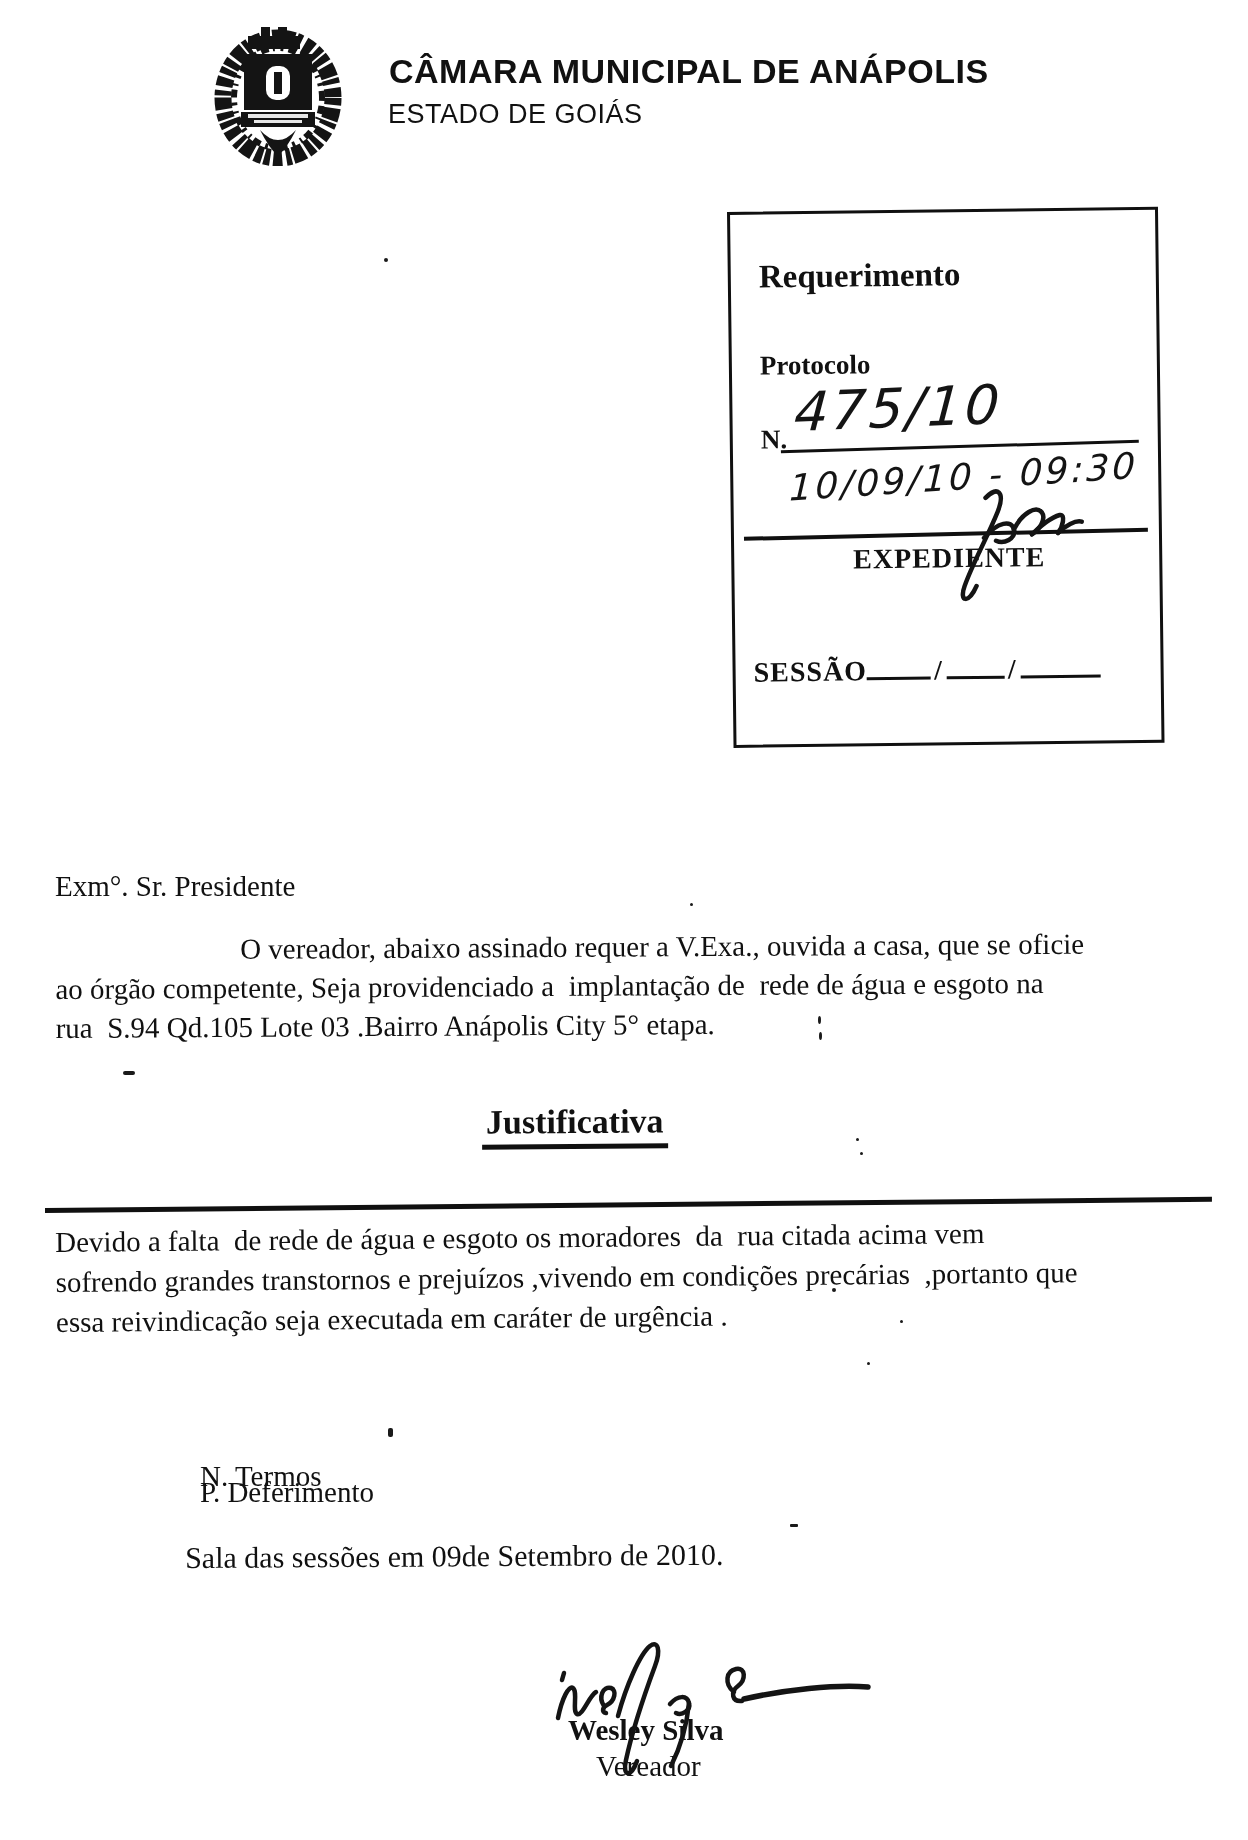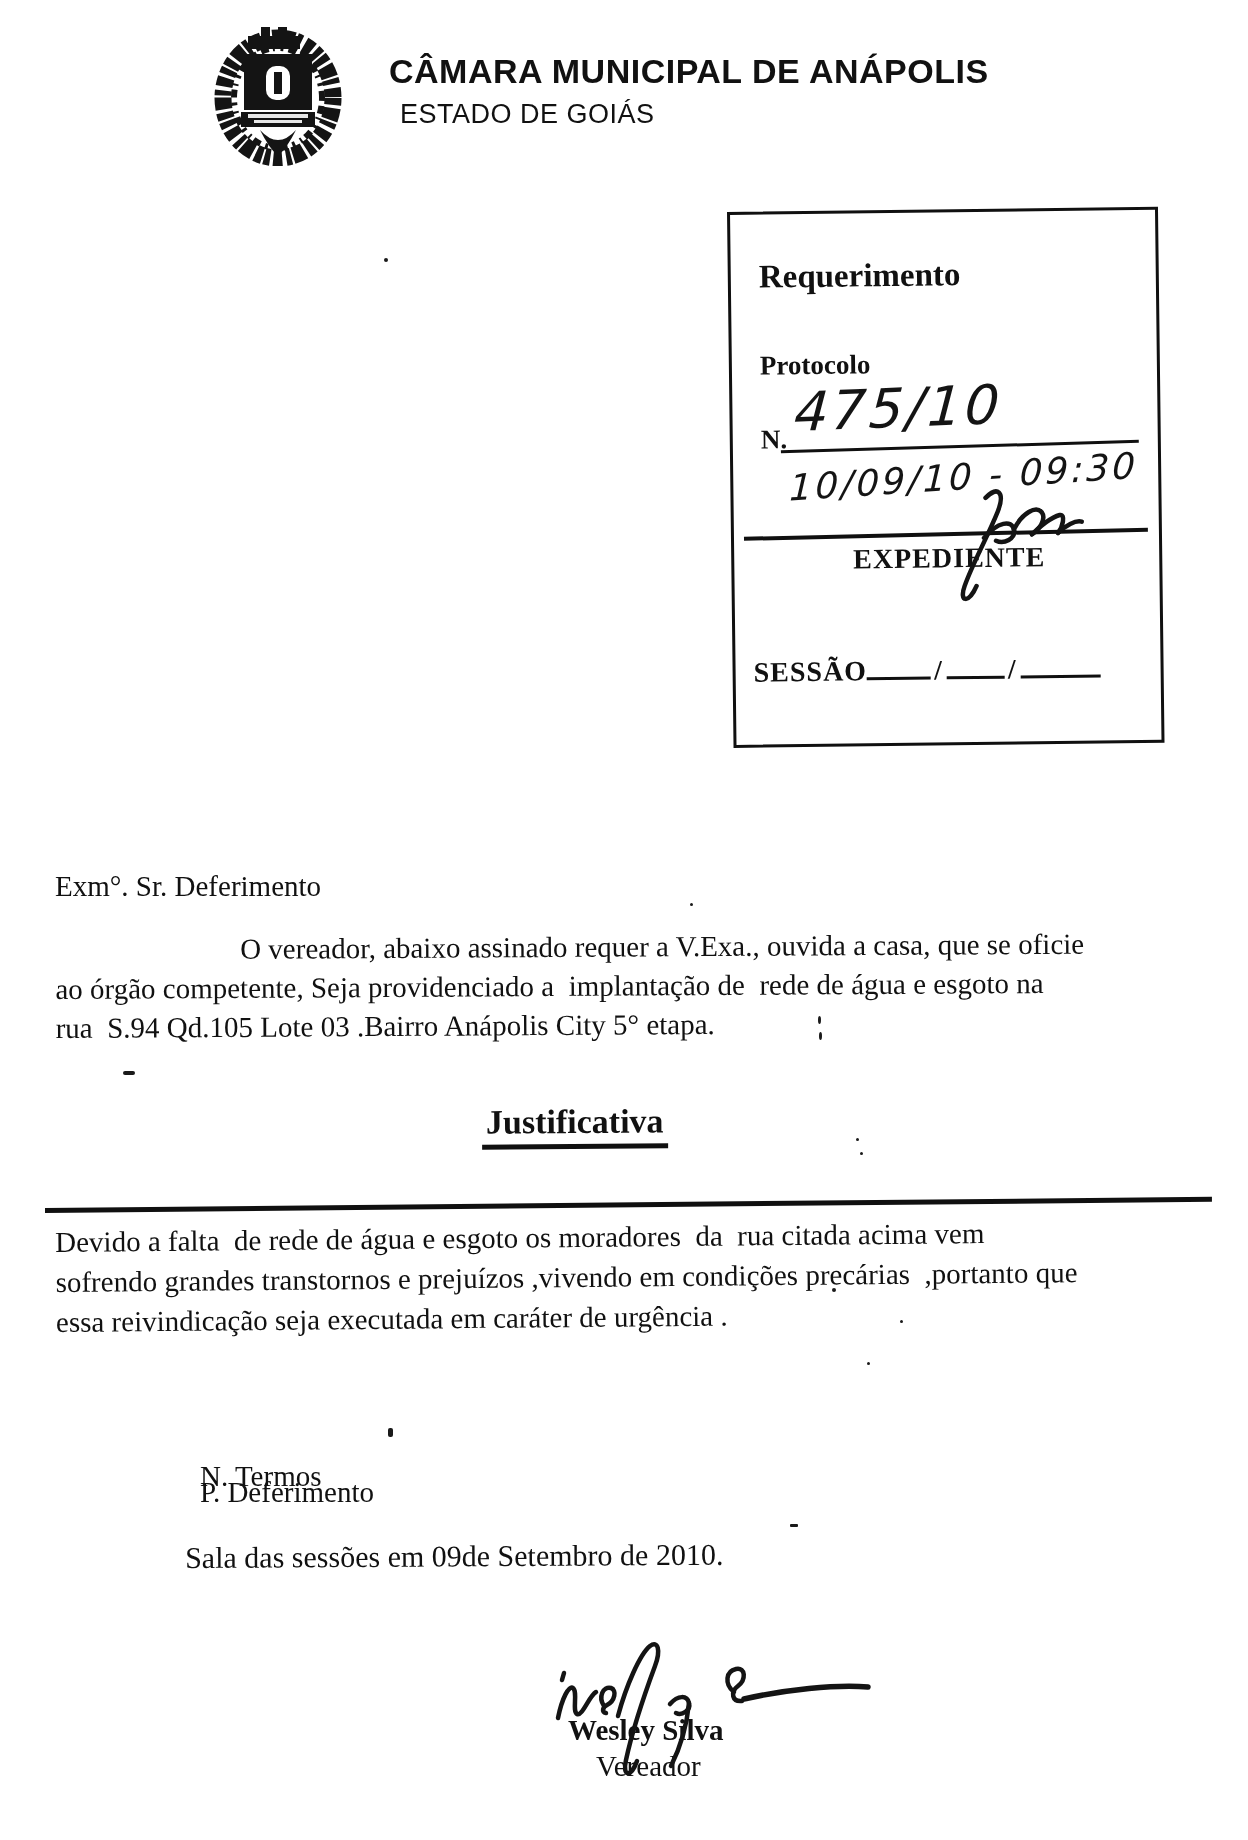--- a/index.html
+++ b/index.html
@@ -7,21 +7,21 @@
     position:relative; width:1248px; height:1840px;
     background:#ffffff; overflow:hidden;
     font-family:"Liberation Serif", serif; color:#111;
   }
   .abs { position:absolute; }
   .sans { font-family:"Liberation Sans", sans-serif; }
   .line { white-space:pre; }
 
   
   .org-title { left:389px; top:52px; font-weight:bold; font-size:34px; letter-spacing:.5px; }
-  .org-subtitle { left:400px; top:99px; font-size:27px; letter-spacing:.5px; }
+  .org-subtitle { left:388px; top:99px; font-size:27px; letter-spacing:.5px; }
 
   
   .pbox {
     left:727px; top:212px; width:425px; height:530px;
     border:3px solid #101010; transform:rotate(-0.7deg); transform-origin:top left;
   }
   .pbox-title { left:28px; top:44px; font-weight:bold; font-size:33px; }
   .pbox-protocolo { left:28px; top:136px; font-weight:bold; font-size:27px; }
   .pbox-nlabel { left:28px; top:210px; font-weight:bold; font-size:27px; }
   .hand {
@@ -99,21 +99,21 @@
     </svg>
 
     <div class="abs exp-line"></div>
     <div class="abs exp-label">EXPEDIENTE</div>
 
     <div class="abs sessao-row">
       <span class="sessao-label">SESSÃO</span><span class="blank blank1"></span><span class="slash">/</span><span class="blank blank2"></span><span class="slash">/</span><span class="blank blank3"></span>
     </div>
   </div>
 
-  <div class="abs salutation">Exm°. Sr. Deferimento</div>
+  <div class="abs salutation">Exm°. Sr. Presidente</div>
 
   <div class="abs req-par">
     <div class="line indent1">O vereador, abaixo assinado requer a V.Exa., ouvida a casa, que se oficie</div>
     <div class="line">ao órgão competente, Seja providenciado a  implantação de  rede de água e esgoto na</div>
     <div class="line">rua  S.94 Qd.105 Lote 03 .Bairro Anápolis City 5° etapa.</div>
   </div>
 
   <div class="abs just-head">Justificativa</div>
 
   <div class="abs rule"></div>

